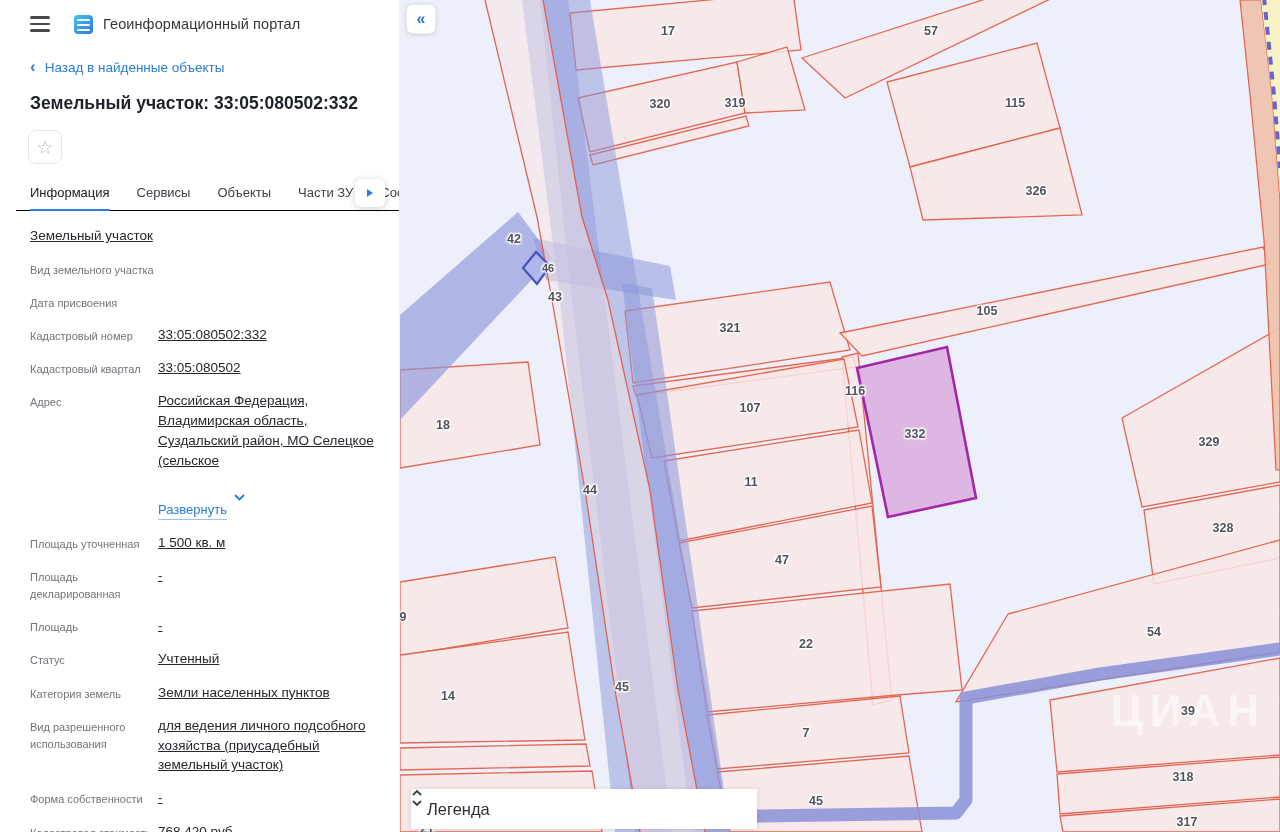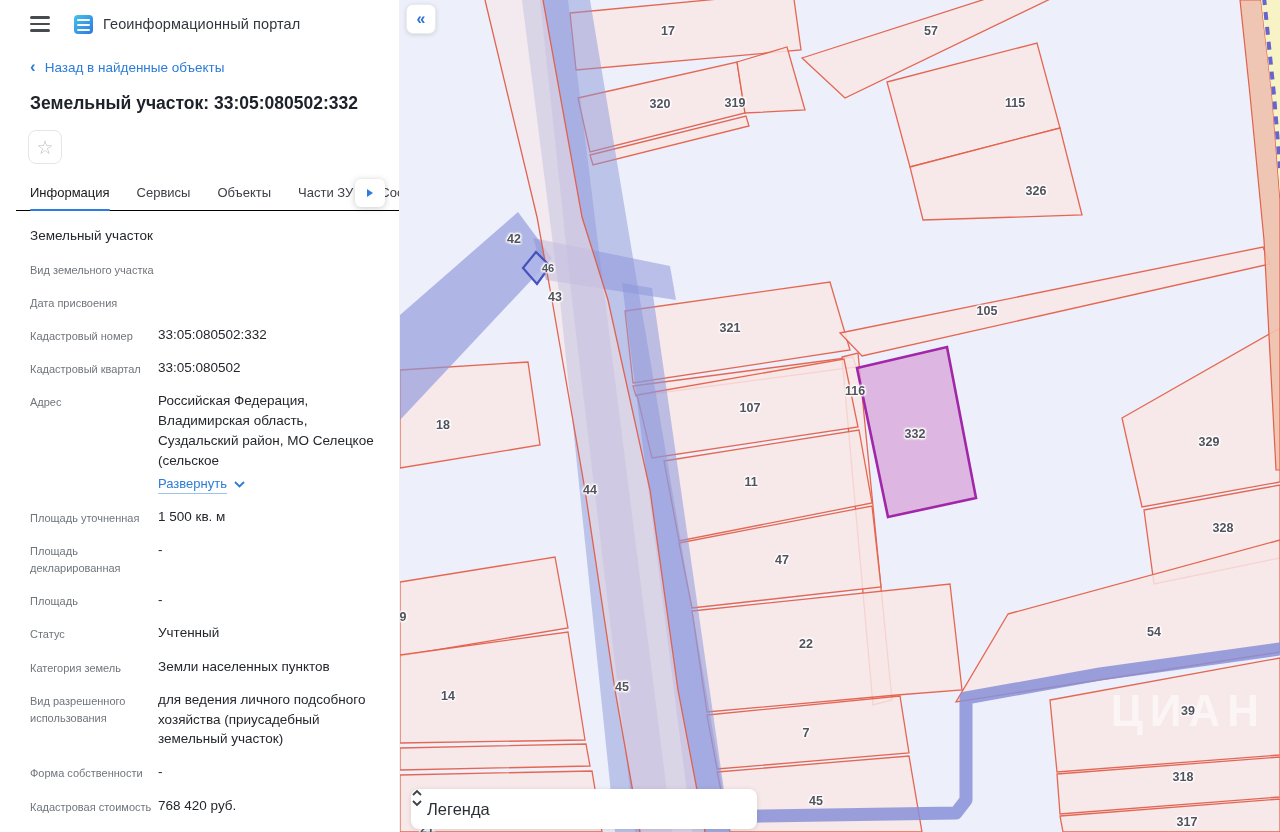--- a/index.html
+++ b/index.html
@@ -34,24 +34,24 @@
   .tab.active { color:#17191c; font-weight:500; }
   .tab.active::after { content:""; position:absolute; left:0; right:0; bottom:-1px; height:2.5px;
     background:#2d7ce0; border-radius:2px; }
   .tab-more-btn { position:absolute; right:14px; bottom:3px; width:30px; height:28px; background:#fff;
     border-radius:6px; box-shadow:0 1px 6px rgba(60,64,67,.28); display:flex; align-items:center;
     justify-content:center; cursor:pointer; color:#2d7ce0; font-size:10px; }
 
   .fields { padding:15px 10px 0 14px; }
   .frow { display:grid; grid-template-columns:124px 1fr; column-gap:4px; margin-bottom:13px; }
   .flabel { font-size:11px; color:#70757b; line-height:1.55; padding-top:3px; }
-  .fvalue { font-size:13.5px; color:#24272c; line-height:1.48; }
+  .fvalue { font-size:13.5px; color:#24272c; line-height:1.48;text-decoration:underline; }
   .expand-link { display:inline-flex; align-items:center; gap:7px; margin-top:3px; color:#2b7cd8;
     font-size:13px; cursor:pointer; }
-  .expand-text { border-bottom:1px solid #9cc2ef; }
+  .expand-text { border-bottom:1px solid #9cc2ef;margin-top:26px; }
 
   
   .sbar { position:absolute; right:0; top:0; width:17px; height:832px; background:#fdfdfd;
     border-left:1px solid #f1f1f1; }
   .sbar .arr { position:absolute; left:0; width:17px; text-align:center; font-size:7px; color:#55585c; }
   .sbar .arr.up { top:2px; } .sbar .arr.down { bottom:2px; }
   .sbar .thumb { position:absolute; left:3.5px; top:13px; width:10px; height:748px; background:#7f7f81;
     border-radius:6px; cursor:pointer; }
 
   
@@ -78,21 +78,21 @@
   .watermark { position:absolute; left:516px; top:686px; width:350px; text-align:right;
     font-size:44px; font-weight:700; letter-spacing:7px; color:rgba(255,255,255,.55);
     pointer-events:none; }
 
   .collapse-btn { position:absolute; left:6px; top:4px; width:30px; height:30px; background:#fff;
     border:1px solid #e9ebee; border-radius:7px; box-shadow:0 1px 4px rgba(60,64,67,.18);
     display:flex; align-items:center; justify-content:center; color:#2b6fd4; font-size:16px;
     font-weight:700; cursor:pointer; }
 
   .legend-bar { position:absolute; left:11px; top:789px; width:346px; height:40px; background:#fff;
-    border-radius:8px; box-shadow:0 1px 5px rgba(60,64,67,.16); display:flex; align-items:center;
+    border-radius:0; box-shadow:0 1px 5px rgba(60,64,67,.16); display:flex; align-items:center;
     justify-content:space-between; padding:0 16px; cursor:pointer; }
   .legend-title { font-size:16.5px; font-weight:500; color:#2c3036; }
 </style>
 </head>
 <body>
 
 <div class="sidebar">
   <div class="sidebar-content">
 
     <div class="app-header">

